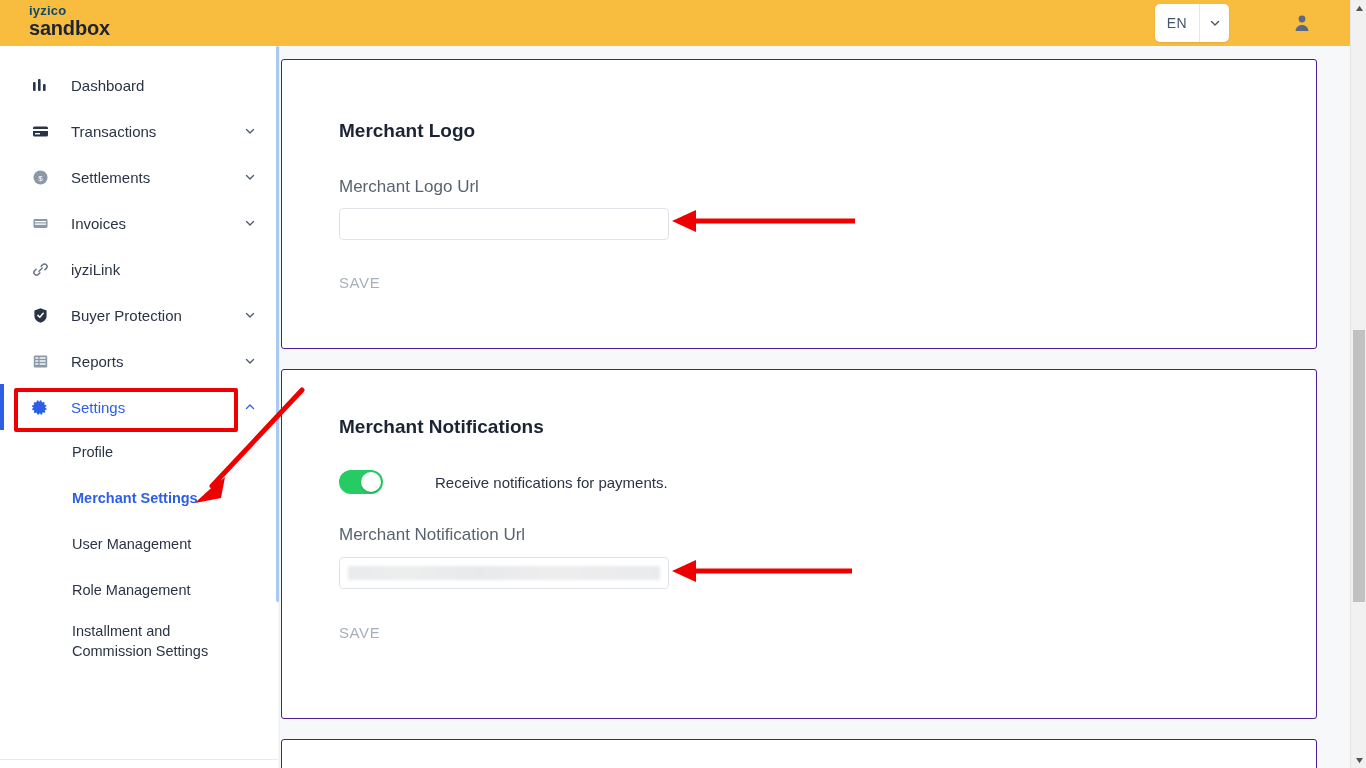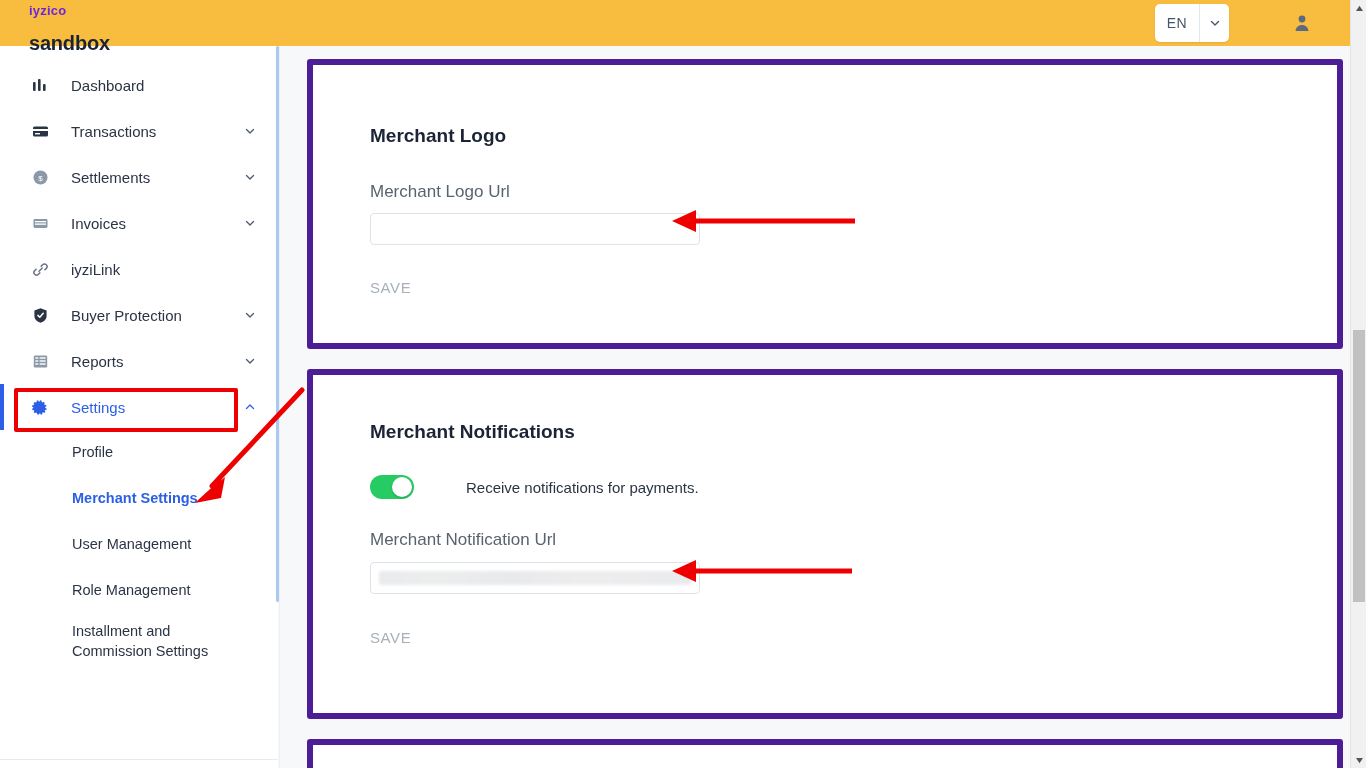--- a/index.html
+++ b/index.html
@@ -13,26 +13,26 @@
 
   
   .header {
     position: absolute; top: 0; left: 0;
     width: 1350px; height: 46px;
     background: #f8bc3e;
     z-index: 30;
   }
   .logo { position: absolute; left: 29px; top: 4px; line-height: 1; }
   .logo-top {
-    font-size: 13px; font-weight: bold; color: #6d28d9;
+    font-size: 13px; font-weight: bold; color: #0c4a6e;
     letter-spacing: .2px; display: block;
   }
   .logo-bottom {
     font-size: 20px; font-weight: bold; color: #1b2434;
-    letter-spacing: -.2px; display: block; margin-top: 16px;
+    letter-spacing: -.2px; display: block; margin-top: 1px;
   }
   .lang-select {
     position: absolute; right: 121px; top: 4px;
     width: 74px; height: 38px;
     background: #fff; border-radius: 5px;
     display: flex; align-items: stretch;
     box-shadow: 0 1px 2px rgba(0,0,0,.08);
     overflow: hidden;
   }
   .lang-code {
@@ -129,24 +129,24 @@
   }
 
   
   .content {
     position: absolute; left: 280px; top: 46px;
     width: 1070px; height: 722px;
     background: #f6f8fa;
     overflow: hidden;
   }
   .card {
-    position: absolute; left: 27px;
+    position: absolute; left: 1px;
     width: 1036px;
     background: #ffffff;
-    border: 6px solid #4c1d95;
+    border: 1px solid #4c1d95;
     border-radius: 3px;
   }
   .card-1 { top: 13px; height: 290px; }
   .card-2 { top: 323px; height: 350px; }
   .card-3 { top: 693px; height: 120px; }
 
   .card-title {
     position: absolute; left: 57px; top: 60px;
     font-size: 19px; font-weight: bold; color: #1b2434;
   }

